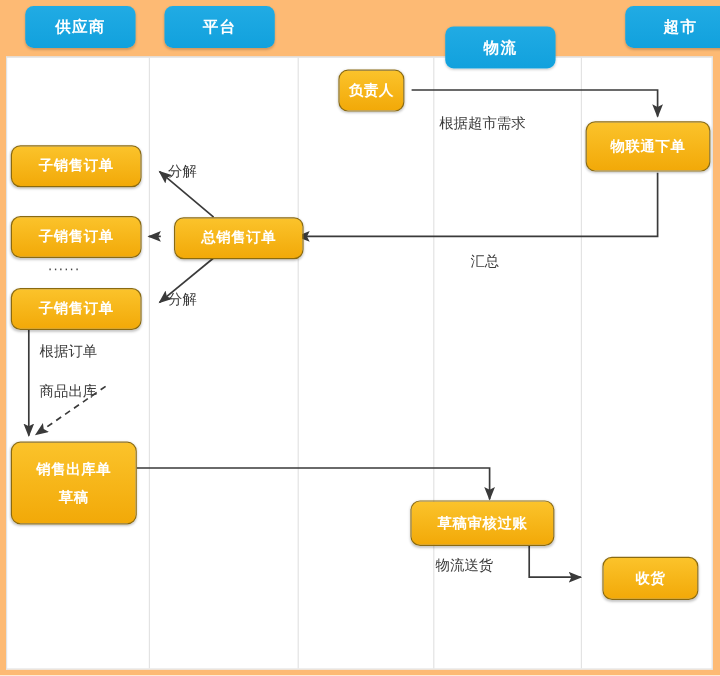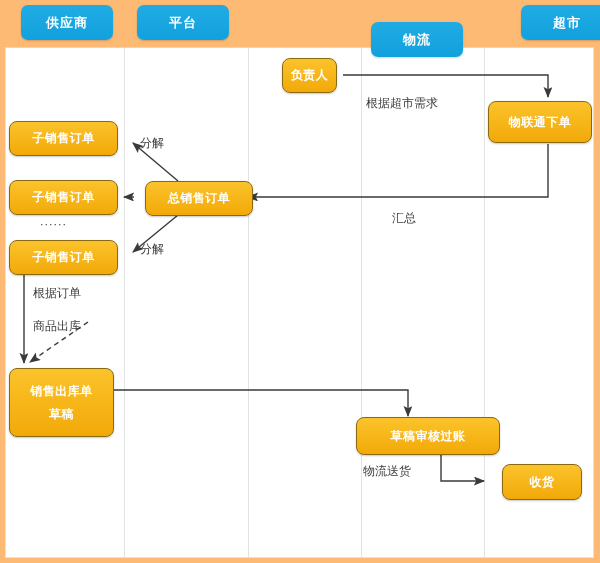--- a/index.html
+++ b/index.html
@@ -163,21 +163,21 @@
 
   <div class="node" style="left:488px;top:101px;width:104px;height:42px;">
     <span>物联通下单</span>
   </div>
 
   <div class="node" style="left:9px;top:368px;width:105px;height:69px;">
     <span>销售出库单</span>
     <span class="l2">草稿</span>
   </div>
 
-  <div class="node" style="left:356px;top:417px;width:144px;height:38px;">
+  <div class="node" style="left:342px;top:417px;width:120px;height:38px;">
     <span>草稿审核过账</span>
   </div>
 
   <div class="node" style="left:490px;top:464px;width:80px;height:36px;margin-left:12px;">
     <span>收货</span>
   </div>
 
   <div class="note" style="left:140px;top:134px;">分解</div>
 
   <div class="note" style="left:140px;top:240px;">分解</div>

